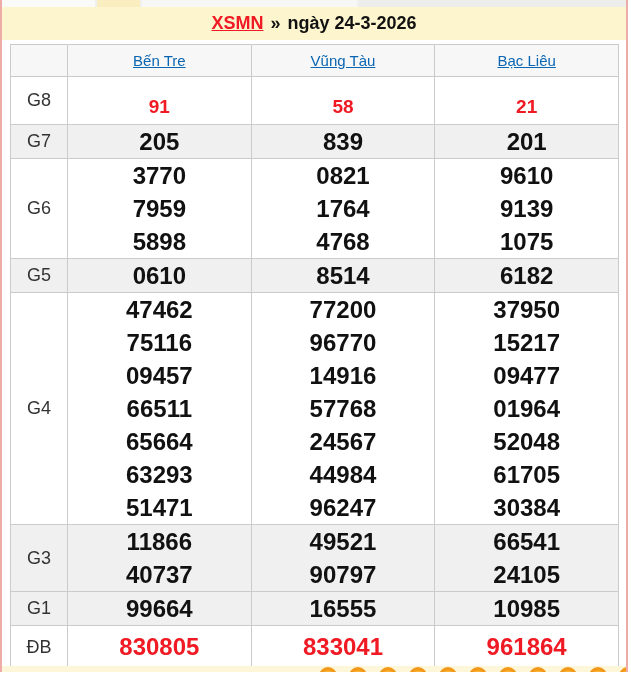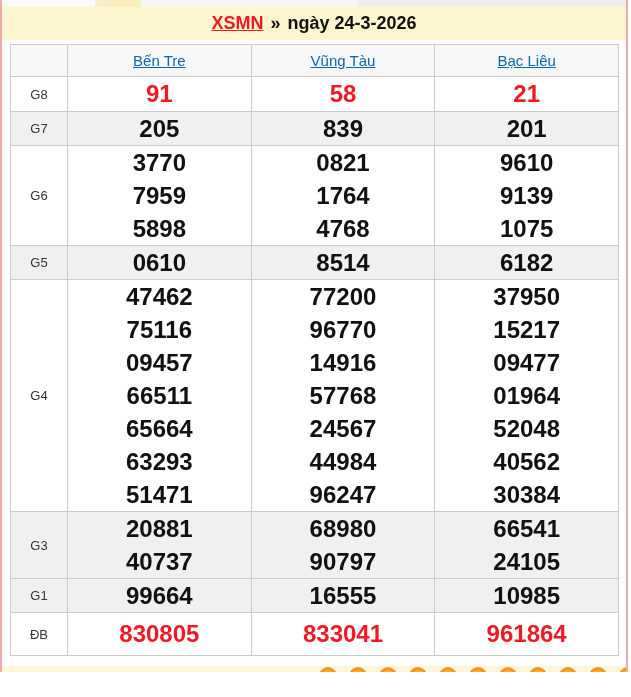--- a/index.html
+++ b/index.html
@@ -18,23 +18,23 @@
   .title-band{height:33px; background:var(--band); display:flex; align-items:center;
               justify-content:center; gap:7px; font-weight:bold; font-size:18px; color:#111;}
   .title-band a{color:var(--red); text-decoration:underline; cursor:pointer;}
   
   table{border-collapse:collapse; margin:4px 7px 0 8px; width:609px; table-layout:fixed;}
   th,td{border:1px solid var(--border); text-align:center; vertical-align:middle; padding:0;}
   col.c-label{width:57px;}
   thead th{height:32px; background:var(--headgray); font-size:15px;}
   thead th a{color:var(--blue); text-decoration:underline; font-weight:normal; cursor:pointer;}
   tr.shaded td{background:var(--rowgray);}
-  td.label{font-size:13px; font-weight:400; color:#333;}
+  td.label{font-size:18px; font-weight:400; color:#333;}
   .num-line{font-weight:bold; font-size:24px; line-height:33px; color:#111;}
-  tr.sz-lg .num-line{font-size:24px; line-height:34px;}
+  tr.sz-lg .num-line{font-size:19px; line-height:34px;margin-top:13px;}
   tr.sz-xl .num-line{font-size:24px; line-height:42px;}
   tr.clr-red .num-line{color:var(--red);}
   
   .balls-strip{position:absolute; left:0; right:0; bottom:0; height:6px; background:#fdf6d8; overflow:visible;}
   .ball{position:absolute; top:1px; width:18px; height:18px; border-radius:50%;
         border:3px solid var(--ballrim);
         background:radial-gradient(circle at 50% 65%, #ffdf9e 25%, #f7a722 75%);}
 </style>
 </head>
 <body>
@@ -143,32 +143,32 @@
             <div class="num-line">24567</div>
             <div class="num-line">44984</div>
             <div class="num-line">96247</div>
           </td>
           <td>
             <div class="num-line">37950</div>
             <div class="num-line">15217</div>
             <div class="num-line">09477</div>
             <div class="num-line">01964</div>
             <div class="num-line">52048</div>
-            <div class="num-line">40562</div>
+            <div class="num-line">61705</div>
             <div class="num-line">30384</div>
           </td>
         </tr>
         <tr class="shaded">
           <td class="label">G3</td>
           <td>
-            <div class="num-line">20881</div>
+            <div class="num-line">11866</div>
             <div class="num-line">40737</div>
           </td>
           <td>
-            <div class="num-line">68980</div>
+            <div class="num-line">49521</div>
             <div class="num-line">90797</div>
           </td>
           <td>
             <div class="num-line">66541</div>
             <div class="num-line">24105</div>
           </td>
         </tr>
         <tr class="shaded">
           <td class="label">G1</td>
           <td>

